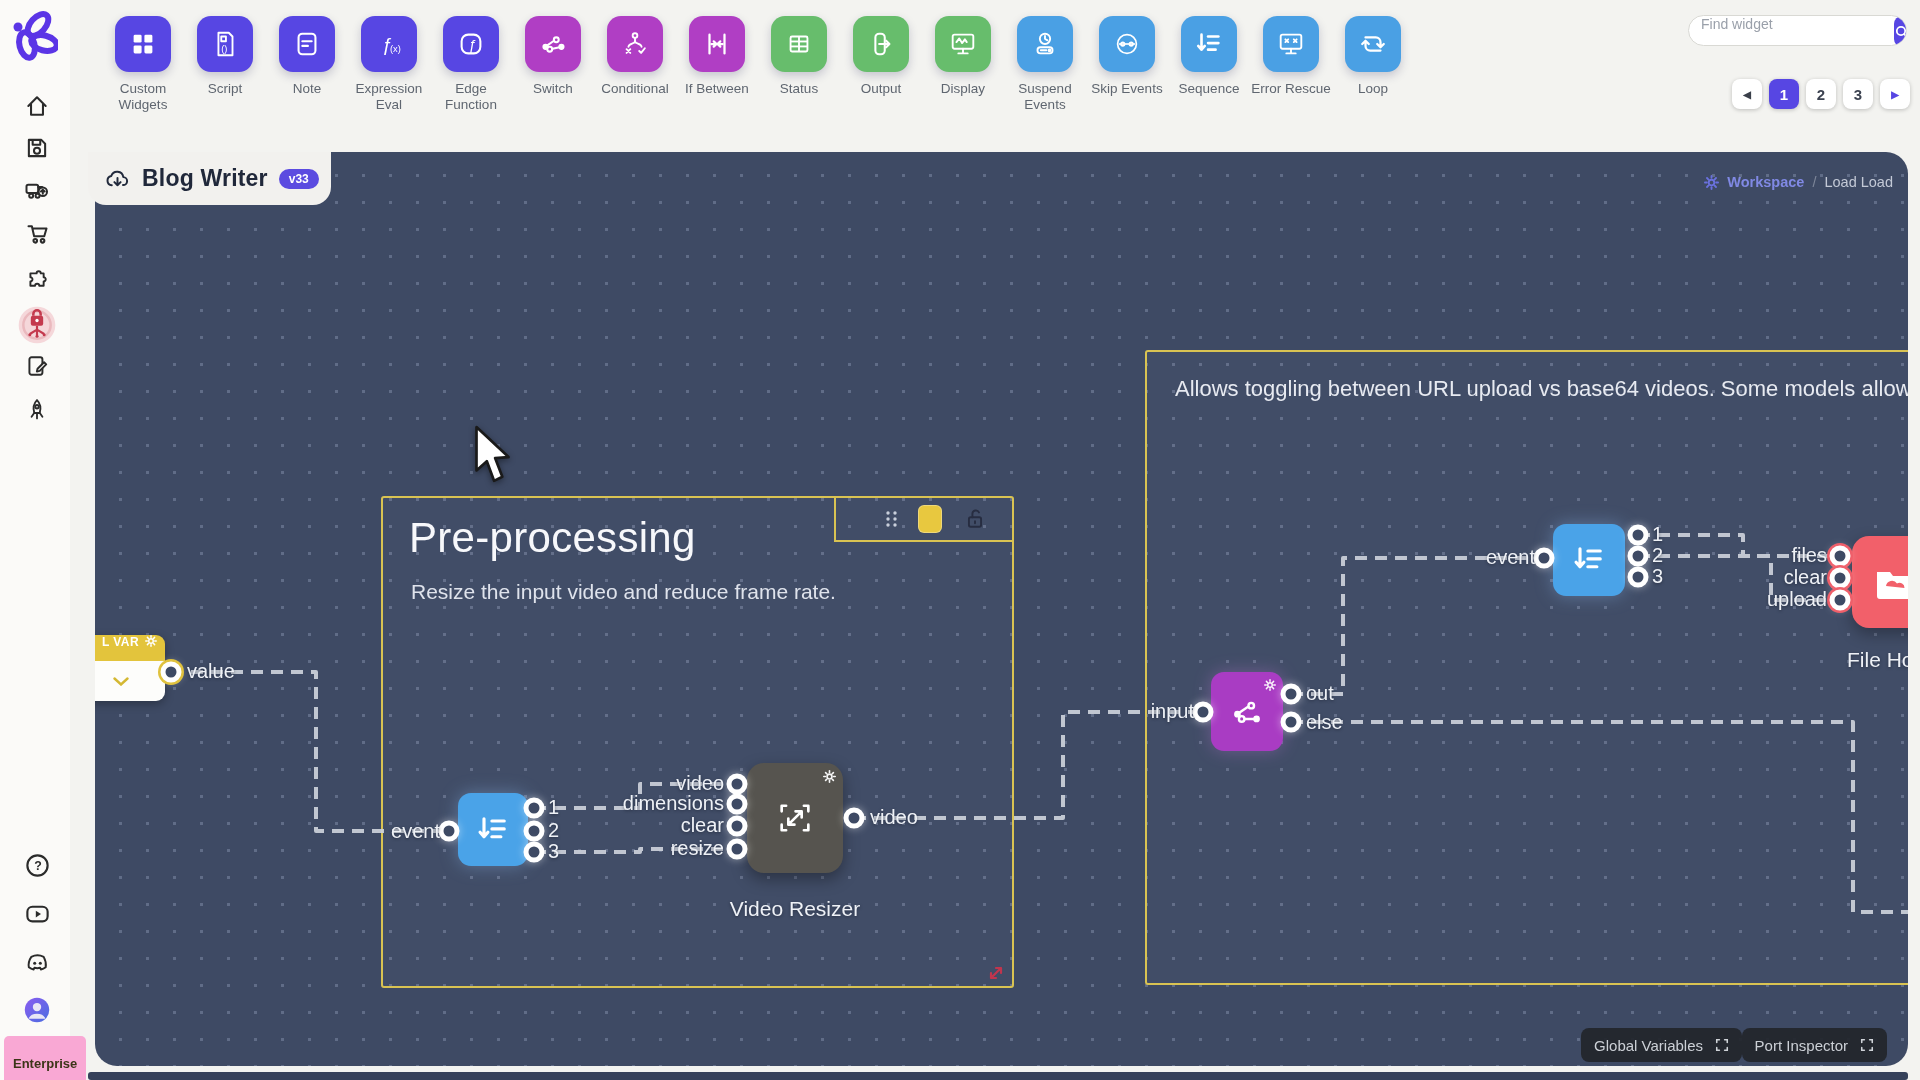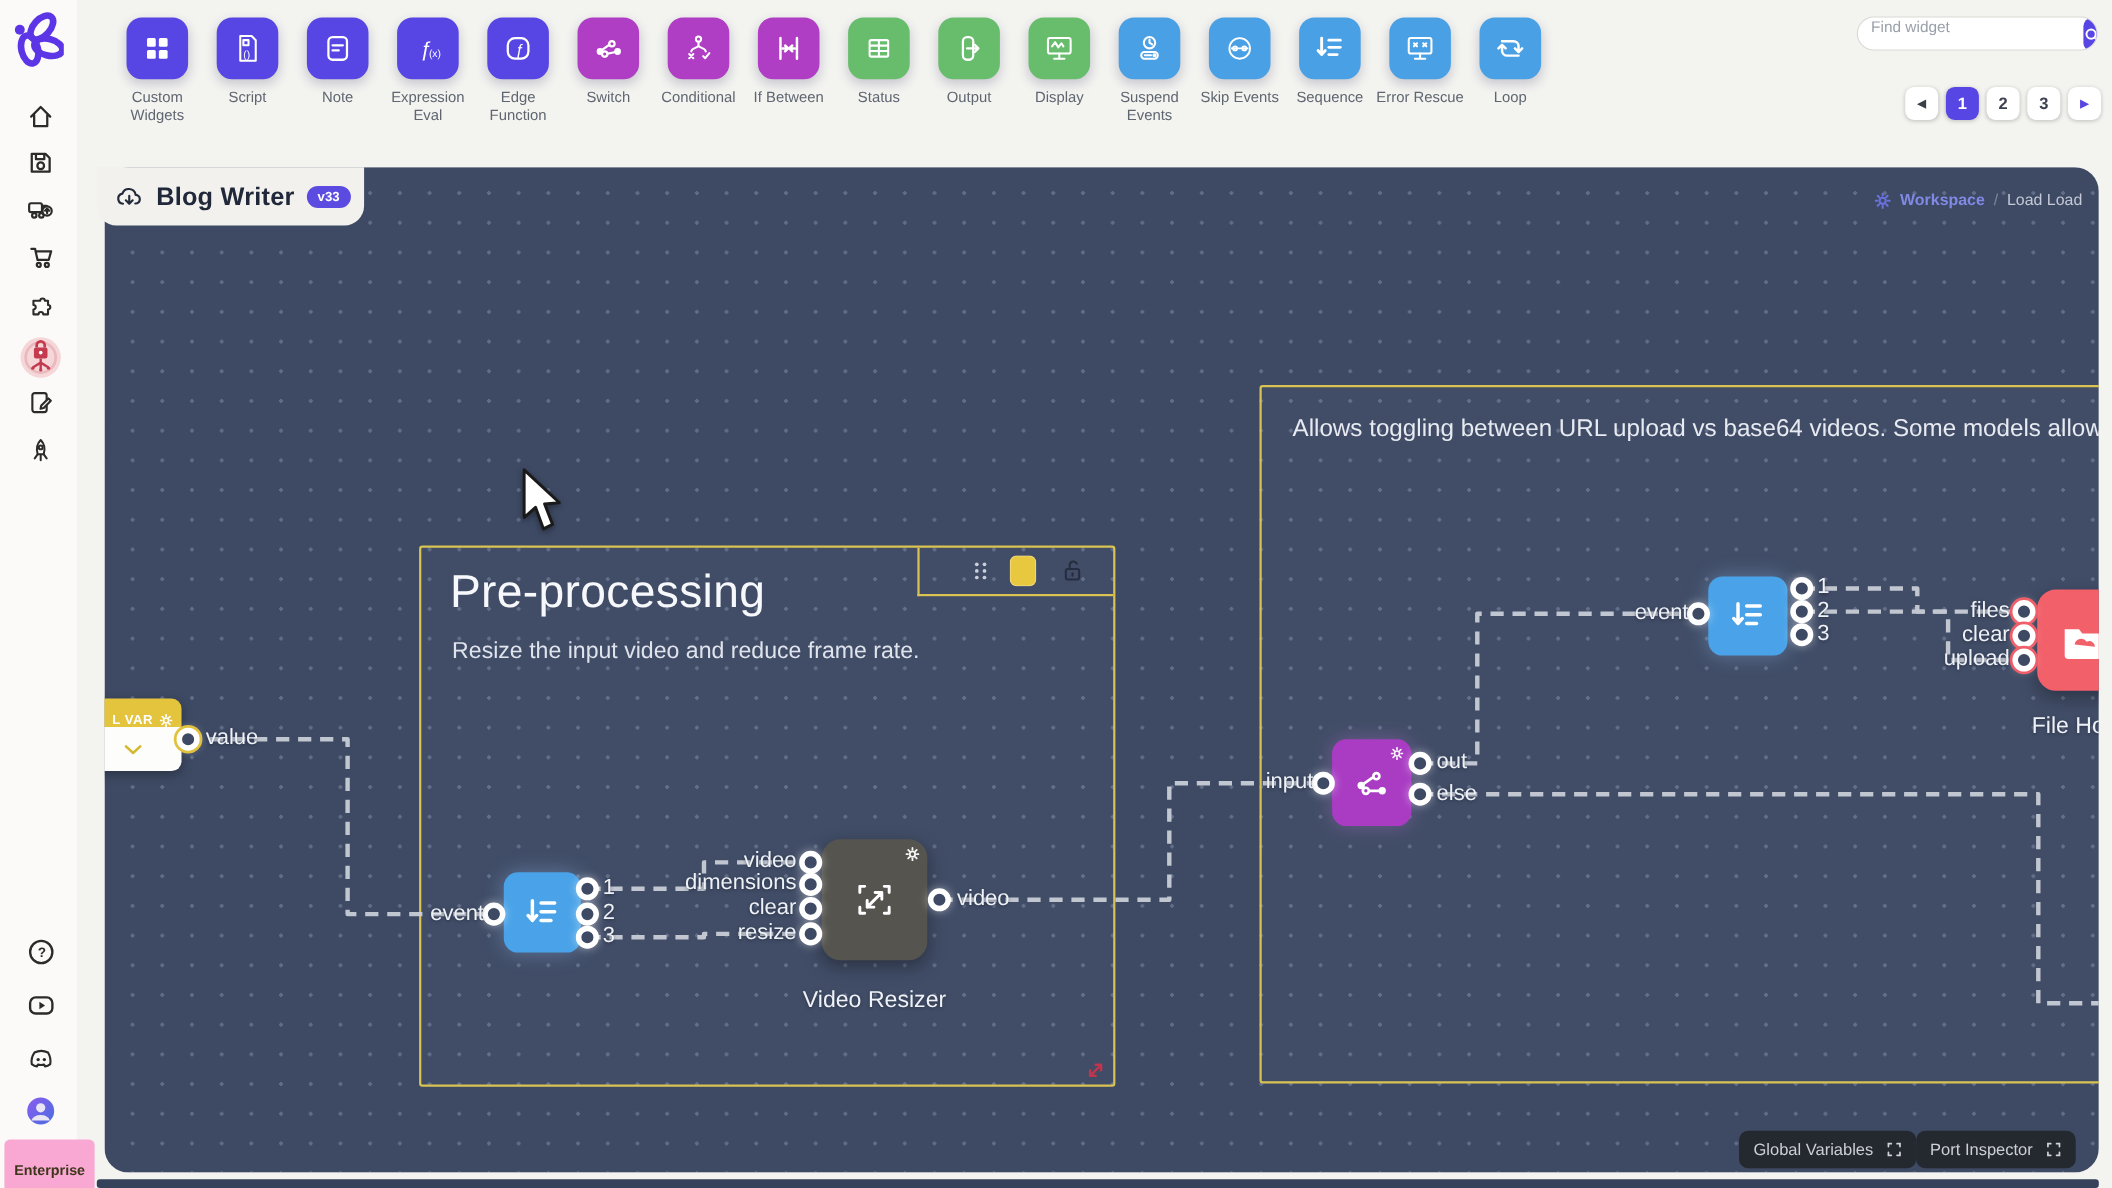--- a/index.html
+++ b/index.html
@@ -51,21 +51,21 @@
   .nred{background:#f2606a;border-radius:17px;box-shadow:0 6px 16px rgba(0,0,0,.3);}
   .ngear{position:absolute;top:7px;right:7px;color:#fff;opacity:.95;}
   .port{position:absolute;width:21px;height:21px;border:5.5px solid #fff;border-radius:50%;background:#3e4a64;
     transform:translate(-50%,-50%);z-index:3;box-shadow:0 0 9px rgba(255,255,255,.45);cursor:crosshair;}
   .port.yellow{box-shadow:0 0 0 2.5px #e0c23e,0 0 9px rgba(255,255,255,.4);}
   .port.red{box-shadow:0 0 0 2.5px #ef5f6a,0 0 9px rgba(255,255,255,.35);}
   .pl,.pr{position:absolute;transform:translateY(-50%);font-size:20px;color:#eef1f6;z-index:4;white-space:nowrap;text-shadow:0 1px 3px rgba(20,25,40,.55);}
   .nodelabel{position:absolute;font-size:21px;color:#eef1f6;z-index:3;white-space:nowrap;text-shadow:0 1px 3px rgba(20,25,40,.5);}
   
   .lvar{position:absolute;left:-18px;top:483px;width:88px;height:66px;border-radius:9px;z-index:2;box-shadow:0 3px 10px rgba(0,0,0,.3);}
-  .lvarhead{height:26px;background:#e3c43c;border-radius:9px 9px 0 0;display:flex;align-items:flex-end;justify-content:flex-end;
+  .lvarhead{height:26px;background:#e3c43c;border-radius:9px 9px 0 0;display:flex;align-items:flex-start;justify-content:flex-end;
     gap:6px;padding:0 8px;color:#fff;font-size:12px;font-weight:bold;letter-spacing:.4px;}
   .lvarbody{height:40px;background:#fdfdfb;border-radius:0 0 9px 9px;display:flex;align-items:center;justify-content:center;}
   
   .panelbtn{position:absolute;top:876px;height:34px;background:rgba(34,37,42,.92);border-radius:8px;display:flex;align-items:center;
     gap:12px;padding:0 13px;font-size:15px;color:#ccd0d6;z-index:5;cursor:pointer;}
   .enterprise{position:absolute;left:4px;top:1036px;background:#f9a8d4;color:#3c3518;font-size:13px;font-weight:bold;
     padding:20px 9px;border-radius:5px;z-index:6;}
   .strip{position:absolute;left:88px;top:1072px;width:1820px;height:8px;background:#36415a;border-radius:3px;}
   svg{display:block;}
 </style>

